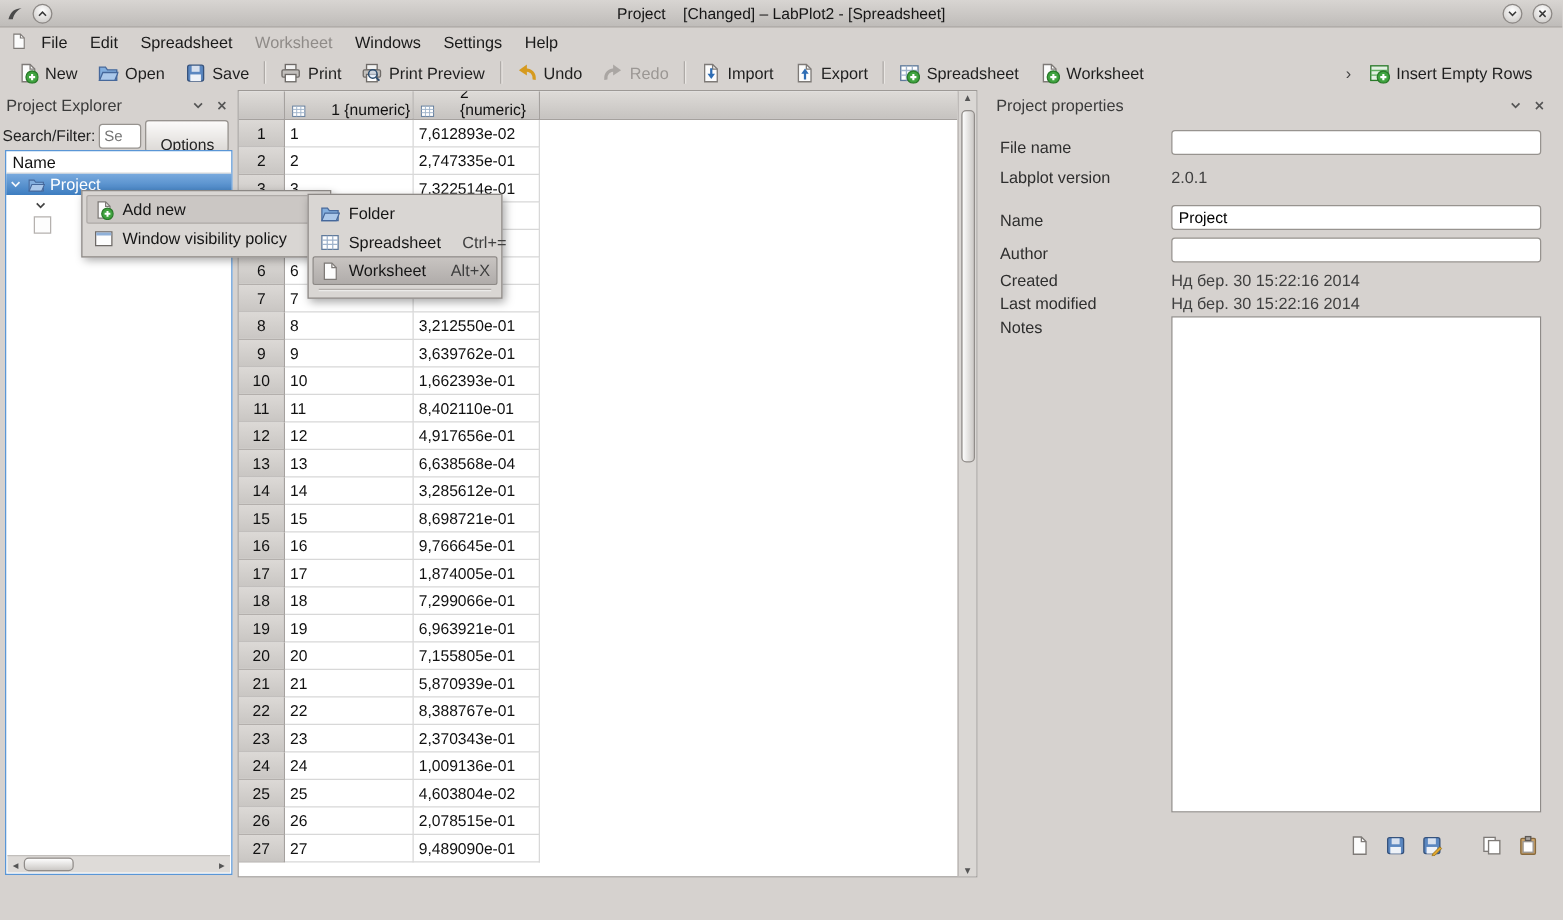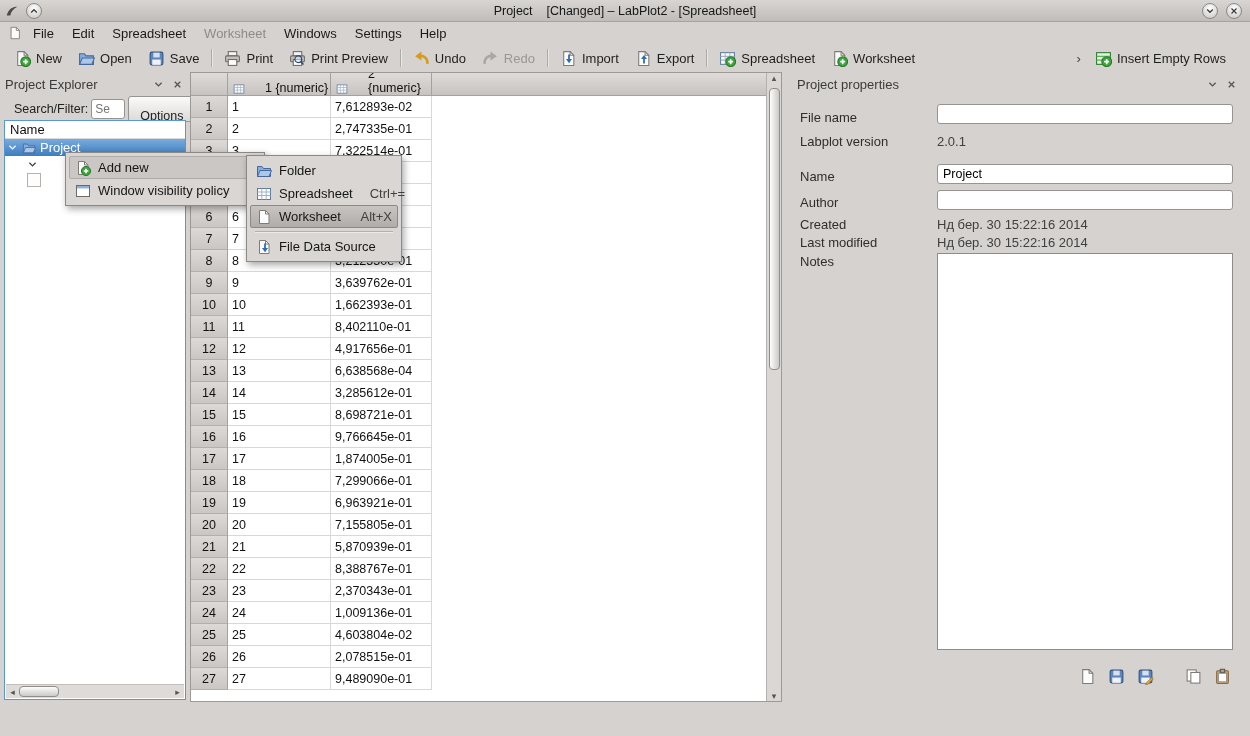--- a/index.html
+++ b/index.html
@@ -41,21 +41,21 @@
   .toverflow { color:#444; font-size:13px; padding:0 6px; }
 
   
   .dock-header { height:20px; display:flex; align-items:center; padding:0 5px; gap:4px; }
   .dock-title { flex:1; color:#3b3b3b; }
   .dock-btn { width:15px; height:15px; display:flex; align-items:center; justify-content:center; color:#555; }
   .dock-btn svg { width:11px; height:11px; }
 
   
   .left-panel { position:absolute; left:0; top:74px; width:190px; height:628px; }
-  .search-row { display:flex; align-items:center; gap:3px; padding:2px 2px 0 2px;margin-left:12px; }
+  .search-row { display:flex; align-items:center; gap:3px; padding:2px 2px 0 2px; }
   .search-label { font-size:12.5px; color:#222; white-space:nowrap; }
   .search-input { width:34px; height:20px; border:1px solid #97938f; border-radius:3px; background:#fff;
     font:inherit; font-size:12px; padding:0 3px; color:#555; }
   .options-btn { height:21px; padding:12px 11px; border:1px solid #97938f; border-radius:3px;
     background:linear-gradient(#fcfbfa,#dcd9d6); font:inherit; font-size:12.5px; color:#222; }
   .tree-box { position:absolute; left:4px; right:4px; top:46px; bottom:2px; background:#fff;
     border:1px solid #5a96d6; }
   .tree-header { height:18px; line-height:18px; padding-left:5px; border-bottom:1px solid #d8d8d8; color:#111; }
   .tree-item.selected { height:17px; display:flex; align-items:center; gap:4px; padding-left:2px;
     background:linear-gradient(#79aade,#3d7dc0); color:#fff; }
@@ -655,22 +655,15 @@
       <span class="mshortcut">Ctrl+=</span>
     </div>
     <div class="menu-row highlight">
       <svg class="ic16">
           <use href="#i-doc"></use>
         </svg>
       <span class="mlabel">Worksheet</span>
       <span class="mshortcut">Alt+X</span>
     </div>
     <div class="menu-sep"></div>
-    <div class="menu-row">
-      <svg class="ic16">
-          <use href="#i-doc"></use>
-          <use href="#i-arrdn" x="3" y="3" width="12" height="12"></use>
-        </svg>
-      <span class="mlabel">File Data Source</span>
-    </div>
   </div>
 
 </div>
 
 </body></html>

